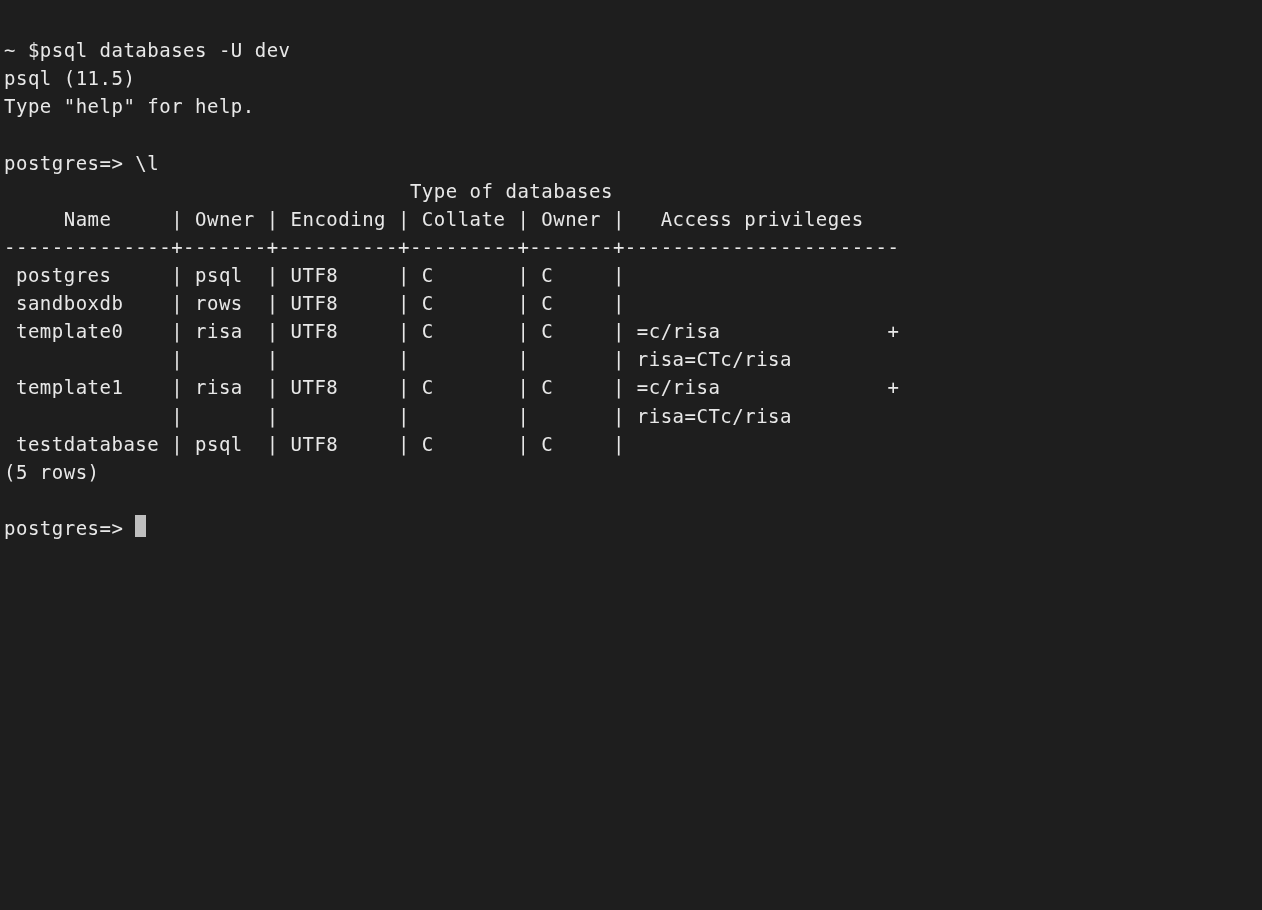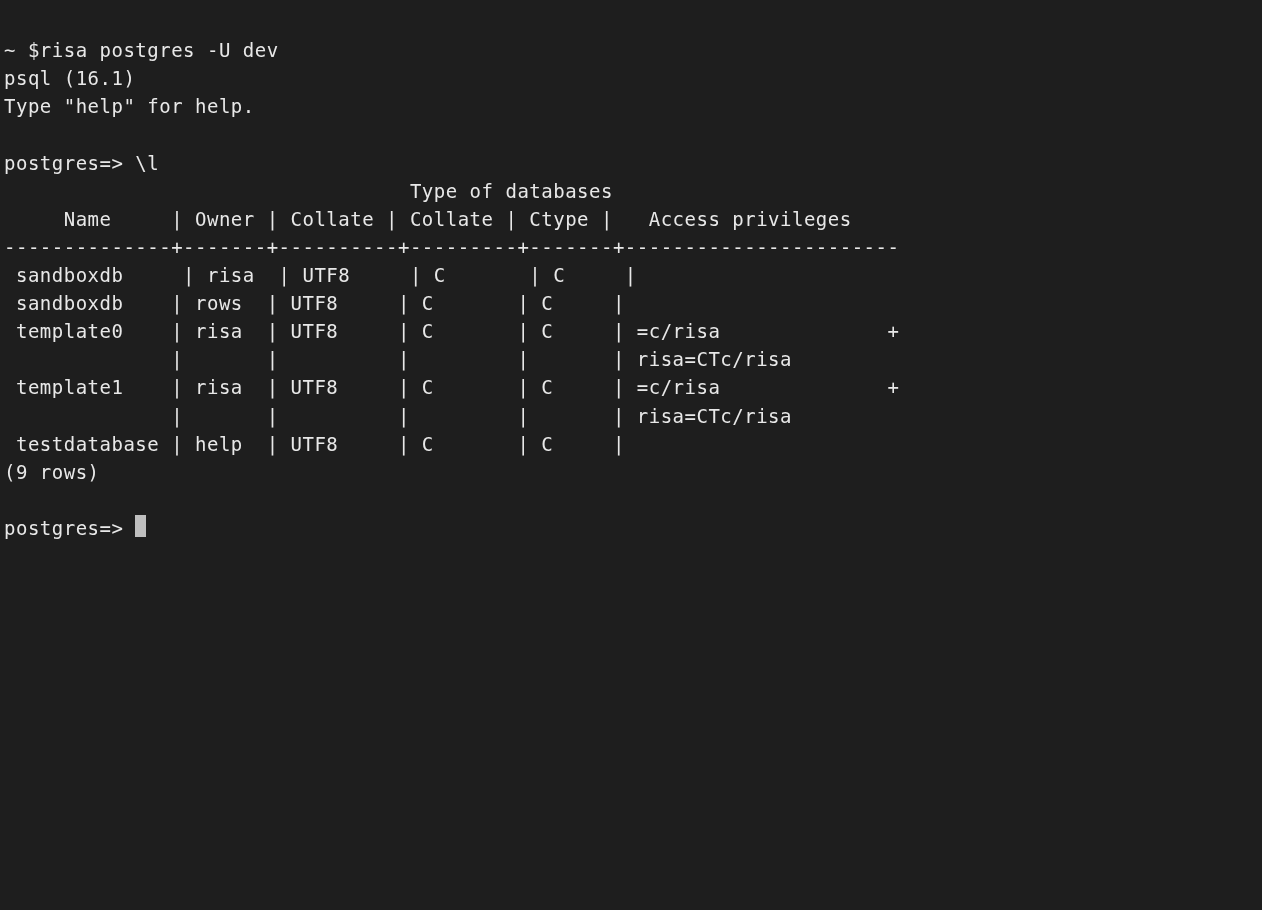--- a/index.html
+++ b/index.html
@@ -35,33 +35,33 @@
       right: 0;
       top: 0;
       width: 4px;
       height: 100%;
     }
   </style>
 </head>
 <body>
 
 <div class="terminal">
-<span>~ $risa postgres -U dev</span>
-<span>psql (16.1)</span>
+<span>~ $psql databases -U dev</span>
+<span>psql (11.5)</span>
 <span>Type "help" for help.</span>
 <span></span>
 <span>postgres=&gt; \l</span>
 <span>                                  Type of databases</span>
-<span>     Name     | Owner | Collate | Collate | Ctype |   Access privileges   </span>
+<span>     Name     | Owner | Encoding | Collate | Owner |   Access privileges   </span>
 <span>--------------+-------+----------+---------+-------+-----------------------</span>
-<span> sandboxdb     | risa  | UTF8     | C       | C     | </span>
+<span> postgres     | psql  | UTF8     | C       | C     | </span>
 <span> sandboxdb    | rows  | UTF8     | C       | C     | </span>
 <span> template0    | risa  | UTF8     | C       | C     | =c/risa              +</span>
 <span>              |       |          |         |       | risa=CTc/risa</span>
 <span> template1    | risa  | UTF8     | C       | C     | =c/risa              +</span>
 <span>              |       |          |         |       | risa=CTc/risa</span>
-<span> testdatabase | help  | UTF8     | C       | C     | </span>
-<span>(9 rows)</span>
+<span> testdatabase | psql  | UTF8     | C       | C     | </span>
+<span>(5 rows)</span>
 <span></span>
 <span><span>postgres=&gt; </span><span class="cursor"></span></span>
 </div>
 
 <div class="scrollbar"></div>
 
 </body></html>

